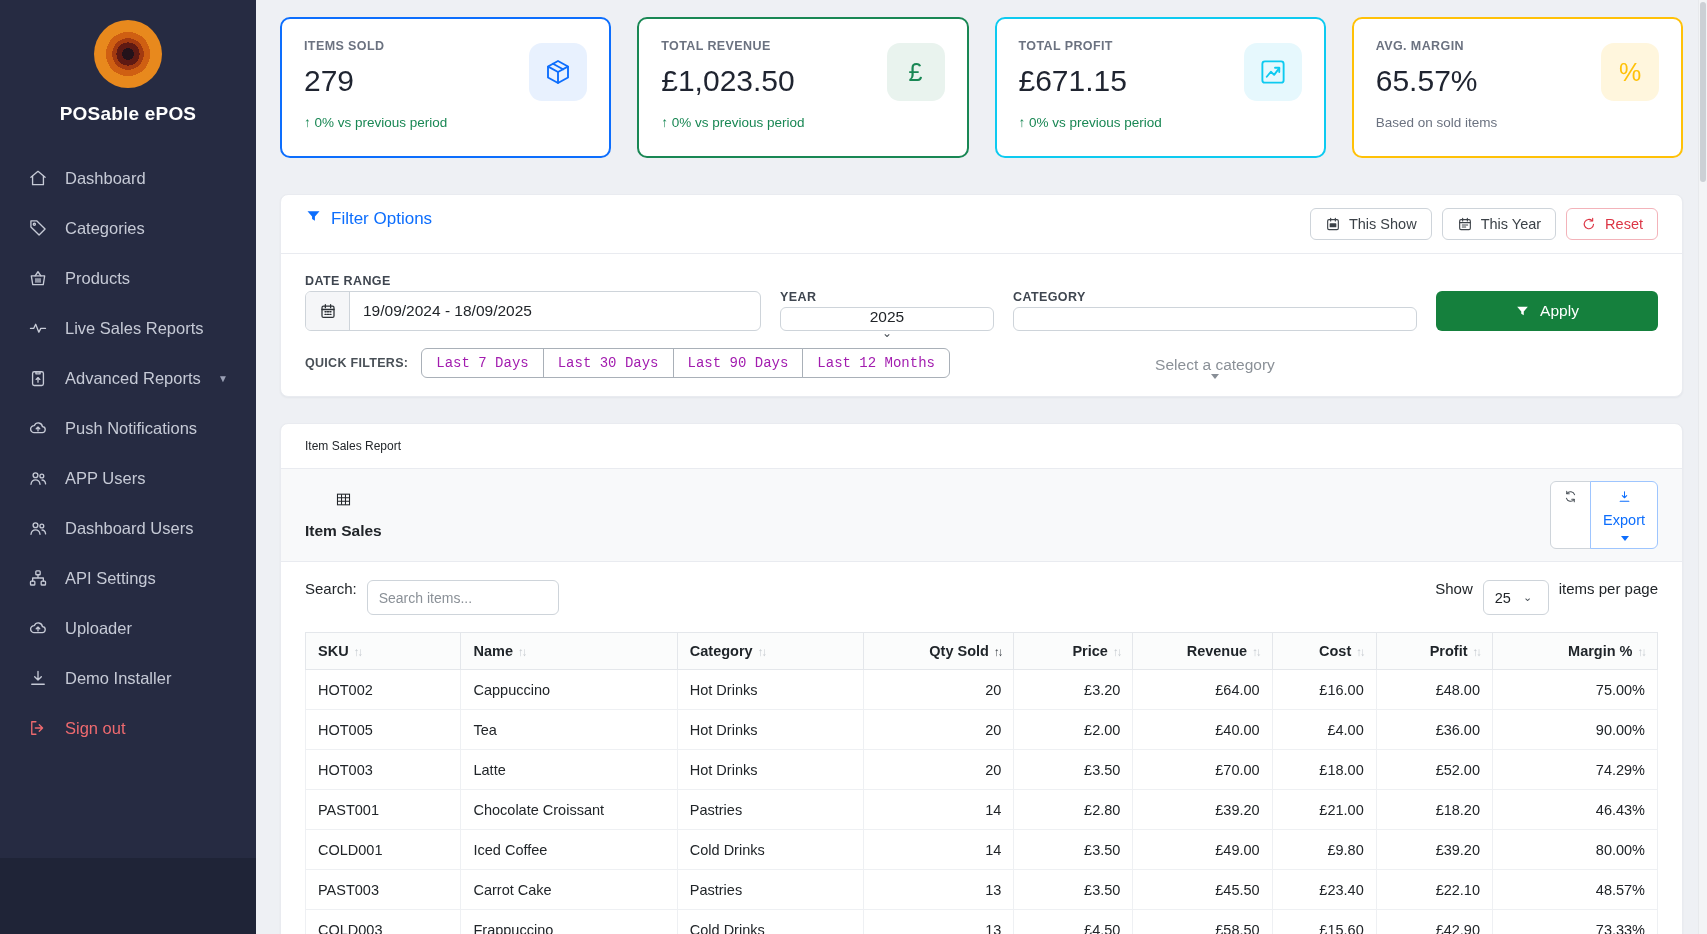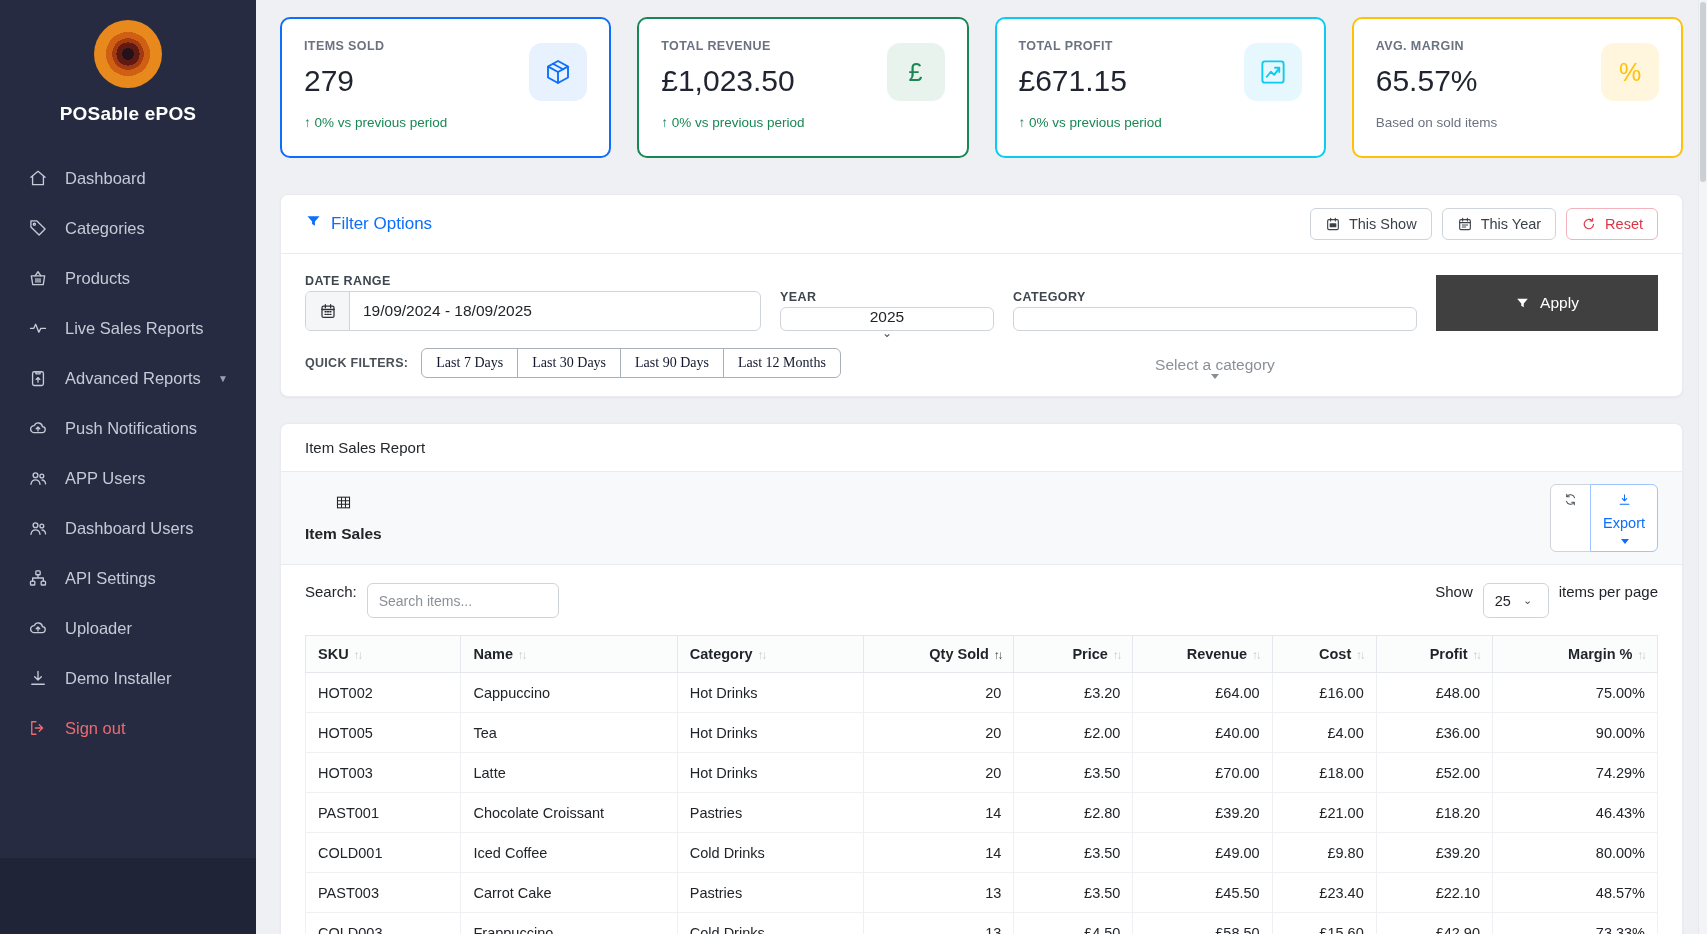--- a/index.html
+++ b/index.html
@@ -33,53 +33,53 @@
   .stat-sub.plain { color:#6b7280; }
   .stat-icon { position:absolute; top:24px; right:22px; width:58px; height:58px; border-radius:13px;
                background:var(--tint); color:var(--c); display:flex; align-items:center; justify-content:center; font-size:25px; }
   .stat-icon svg { width:30px; height:30px; stroke:currentColor; fill:none; stroke-width:1.5; stroke-linecap:round; stroke-linejoin:round; }
 
   
   .card { background:#fff; border:1px solid #e9ebf0; border-radius:8px; box-shadow:0 1px 2px rgba(20,30,50,.05); }
 
   
   .filter-card { margin-top:36px; }
-  .filter-head { display:flex; justify-content:space-between; align-items:center; padding:13px 24px; border-bottom:1px solid #e9ebf0; }
+  .filter-head { display:flex; justify-content:space-between; align-items:flex-start; padding:13px 24px; border-bottom:1px solid #e9ebf0; }
   .filter-title { color:#0d6efd; font-size:17px; display:flex; align-items:center; gap:9px; }
   .filter-title svg { width:17px; height:17px; }
   .fh-actions { display:flex; gap:10px; }
   .fbtn { display:inline-flex; align-items:center; gap:8px; border:1px solid #ced4da; background:#fff; color:#3c4248;
           border-radius:6px; padding:7px 14px; font-size:14.5px; cursor:pointer; }
   .fbtn svg { width:16px; height:16px; stroke:currentColor; fill:none; stroke-width:1.7; stroke-linecap:round; stroke-linejoin:round; }
   .fbtn.danger { border-color:#f3b3ba; color:#dc3545; }
   .filter-body { padding:20px 24px 18px; }
   .filter-grid { display:grid; grid-template-columns:456px 214px 1fr 222px; gap:19px; align-items:end; }
   .field-label { font-size:12.5px; font-weight:bold; color:#3f4650; letter-spacing:.4px; margin-bottom:3px; }
   .input-group { display:flex; align-items:stretch; height:40px; border:1px solid #ced4da; border-radius:6px; background:#fff; overflow:hidden; }
   .ig-addon { width:44px; background:#f5f6f8; border-right:1px solid #ced4da; display:flex; align-items:center; justify-content:center; color:#2c3136; }
   .ig-addon svg { width:18px; height:18px; stroke:currentColor; fill:none; stroke-width:1.7; stroke-linecap:round; stroke-linejoin:round; }
   .ig-input { flex:1; border:none; outline:none; padding:0 13px; font-size:15.5px; color:#212529; font-family:inherit; background:transparent; }
   .select-box { height:24px; border:1px solid #ced4da; border-radius:6px; background:#fff; display:flex; align-items:center;
                 justify-content:space-between; padding:0 13px; font-size:15.5px; color:#212529; cursor:pointer;flex-direction:column; }
   .select-box .chev { font-size:12px; color:#495057; }
   .select-box .placeholder { color:#8a9097;margin-top:48px; }
   .select-box .tri { width:0; height:0; border-left:4.5px solid transparent; border-right:4.5px solid transparent; border-top:5.5px solid #888e96; }
-  .apply-btn { height:56px; background:#404040; border:none; border-radius:0; color:#fff; font-size:15.5px; font-family:inherit;
+  .apply-btn { height:40px; background:#15803d; border:none; border-radius:6px; color:#fff; font-size:15.5px; font-family:inherit;
                display:flex; align-items:center; justify-content:center; gap:10px; cursor:pointer; }
   .apply-btn svg { width:15px; height:15px; }
   .quick-row { display:flex; align-items:center; gap:13px; margin-top:17px; }
   .quick-label { font-size:12.5px; font-weight:bold; color:#495057; letter-spacing:.3px; }
   .qgroup { display:inline-flex; }
-  .qbtn { border:1px solid #a9b0b8; background:#fff; color:#0f172a; font-size:14px; font-family:Liberation Serif, serif; padding:6px 14px; cursor:pointer; margin-left:-1px; }
+  .qbtn { border:1px solid #a9b0b8; background:#fff; color:#a21caf; font-size:14px; font-family:Liberation Mono, monospace; padding:6px 14px; cursor:pointer; margin-left:-1px; }
   .qbtn:first-child { border-radius:6px 0 0 6px; margin-left:0; }
   .qbtn:last-child { border-radius:0 6px 6px 0; }
 
   
   .report-card { margin-top:26px; height:600px; overflow:hidden; }
-  .report-title-row { padding:15px 24px; font-size:15px; color:#23272b; border-bottom:1px solid #e9ebf0; }
+  .report-title-row { padding:15px 24px; font-size:12px; color:#23272b; border-bottom:1px solid #e9ebf0; }
   .report-toolbar { background:#f8f9fa; border-bottom:1px solid #e9ebf0; padding:12px 24px; display:flex; justify-content:space-between; align-items:center; }
   .report-subtitle { display:flex; align-items:center; gap:10px; font-size:15.5px; font-weight:bold; color:#212529;flex-direction:column; }
   .report-subtitle svg { width:17px; height:17px; stroke:currentColor; fill:none; stroke-width:1.5; }
   .tb-group { display:inline-flex; }
   .tbtn { display:inline-flex; align-items:center; gap:8px; background:#fff; border:1px solid #ced4da; padding:7px 12px;
           font-size:14.5px; font-family:inherit; color:#495057; cursor:pointer;flex-direction:column; }
   .tbtn:first-child { border-radius:6px 0 0 6px; }
   .tbtn:last-child { border-radius:0 6px 6px 0; margin-left:-1px; }
   .tbtn.primary-outline { color:#0d6efd; border-color:#9ec5fe; }
   .tbtn svg { width:15px; height:15px; stroke:currentColor; fill:none; stroke-width:1.7; stroke-linecap:round; stroke-linejoin:round; }

